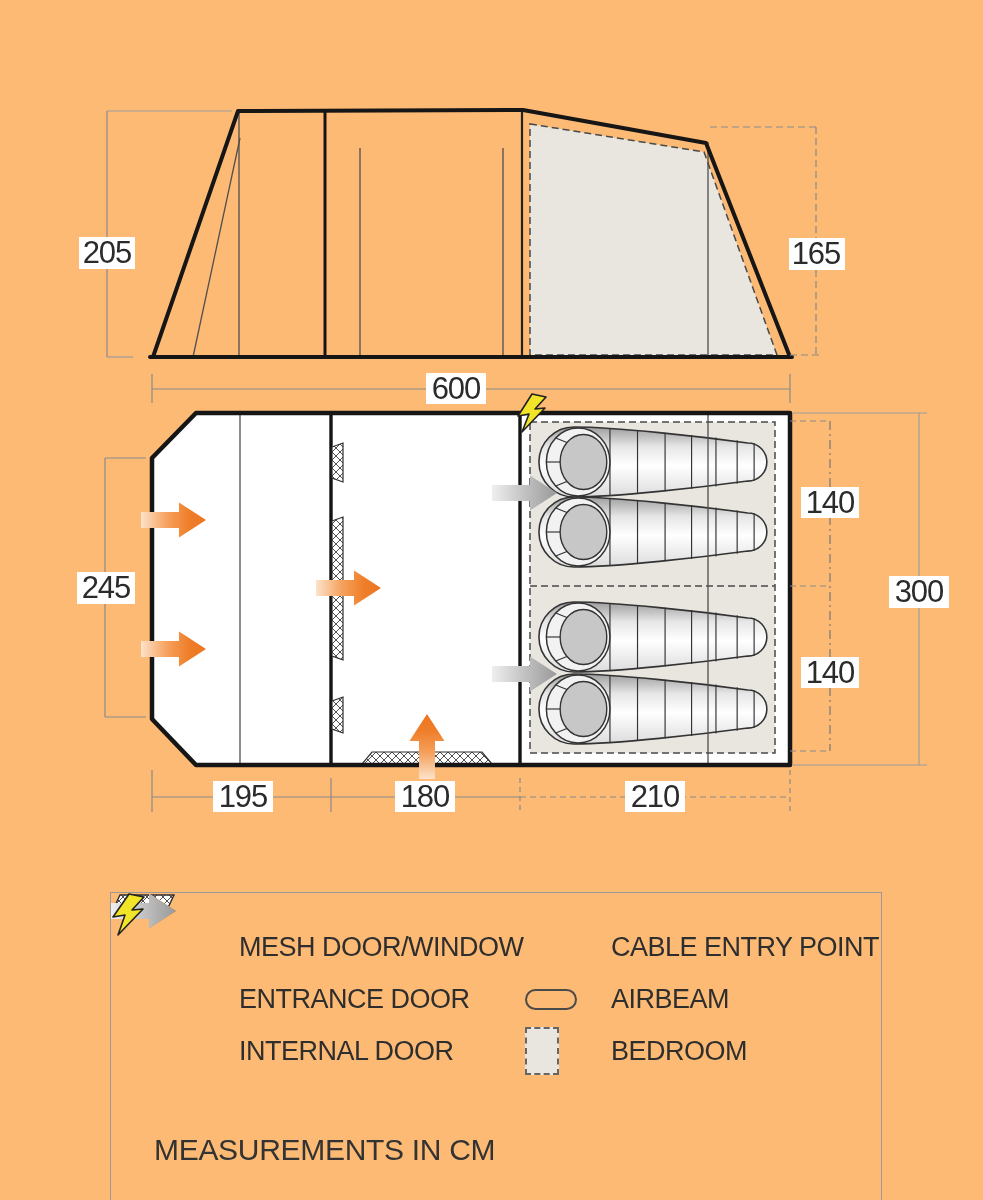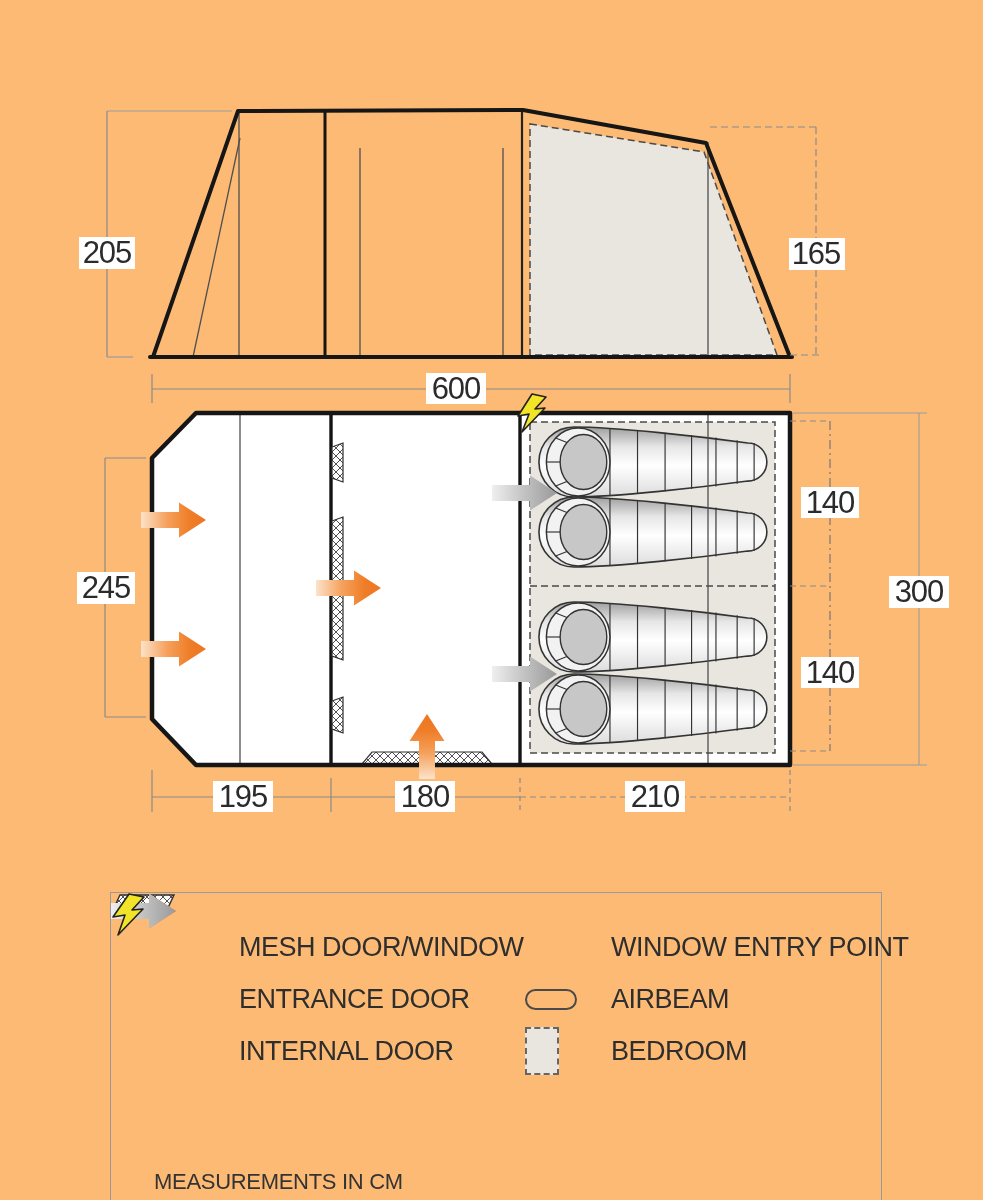--- a/index.html
+++ b/index.html
@@ -17,21 +17,21 @@
   #legend{position:absolute;left:110px;top:892px;width:772px;height:316px;
           border:1.5px solid #9a9a9a;box-sizing:border-box;}
   #legend .grid{display:grid;grid-template-columns:372px auto;grid-template-rows:repeat(3,52px);
           grid-auto-flow:column;padding:28px 0 0 42px;}
   .legitem{display:flex;align-items:center;gap:20px;}
   .legicon{width:66px;display:flex;justify-content:flex-start;align-items:center;flex:0 0 66px;}
   .leglabel{font-size:27px;color:#2e2e2e;letter-spacing:-0.5px;white-space:nowrap;}
   .bedroom-swatch{width:34px;height:48px;background:var(--c-beige,#e9e6e0);
           border:2px dashed #666;box-sizing:border-box;}
   .airbeam-swatch{width:52px;height:21px;border:2.2px solid #4a4a4a;border-radius:12px;box-sizing:border-box;}
-  #legend .note{position:absolute;left:43px;bottom:12px;font-size:22px;color:#333;letter-spacing:-0.3px;}
+  #legend .note{position:absolute;left:43px;bottom:40px;font-size:30px;color:#333;letter-spacing:-0.3px;}
 </style>
 </head>
 <body>
 
 <div id="stage" style="--c-entrance: #ee7a25; --c-internal: #9b9b9b; --c-yellow: #f2e427; --c-beige: #e9e6e0; --c-outline: #161616; --c-dimtext: #2b2b2b;">
 
 <svg width="983" height="880" viewBox="0 0 983 880">
   <defs>
     <pattern id="xhatch" width="8" height="8" patternUnits="userSpaceOnUse">
       <rect width="8" height="8" fill="#ffffff"></rect>
@@ -239,21 +239,21 @@
         </svg>
       </span>
       <span class="leglabel">INTERNAL DOOR</span>
     </div>
     <div class="legitem">
       <span class="legicon">
         <svg width="34" height="44" viewBox="0 0 34 44">
           <polygon points="18,1 33,4 21,17 32,16 7,42 14,22 2,24" class="bolt" style="fill:var(--c-yellow,#f2e427);stroke:#222;stroke-width:1.6;stroke-linejoin:round;"></polygon>
         </svg>
       </span>
-      <span class="leglabel">WINDOW ENTRY POINT</span>
+      <span class="leglabel">CABLE ENTRY POINT</span>
     </div>
     <div class="legitem">
       <span class="legicon">
         <span class="airbeam-swatch"></span>
       </span>
       <span class="leglabel">AIRBEAM</span>
     </div>
     <div class="legitem">
       <span class="legicon">
         <span class="bedroom-swatch"></span>

